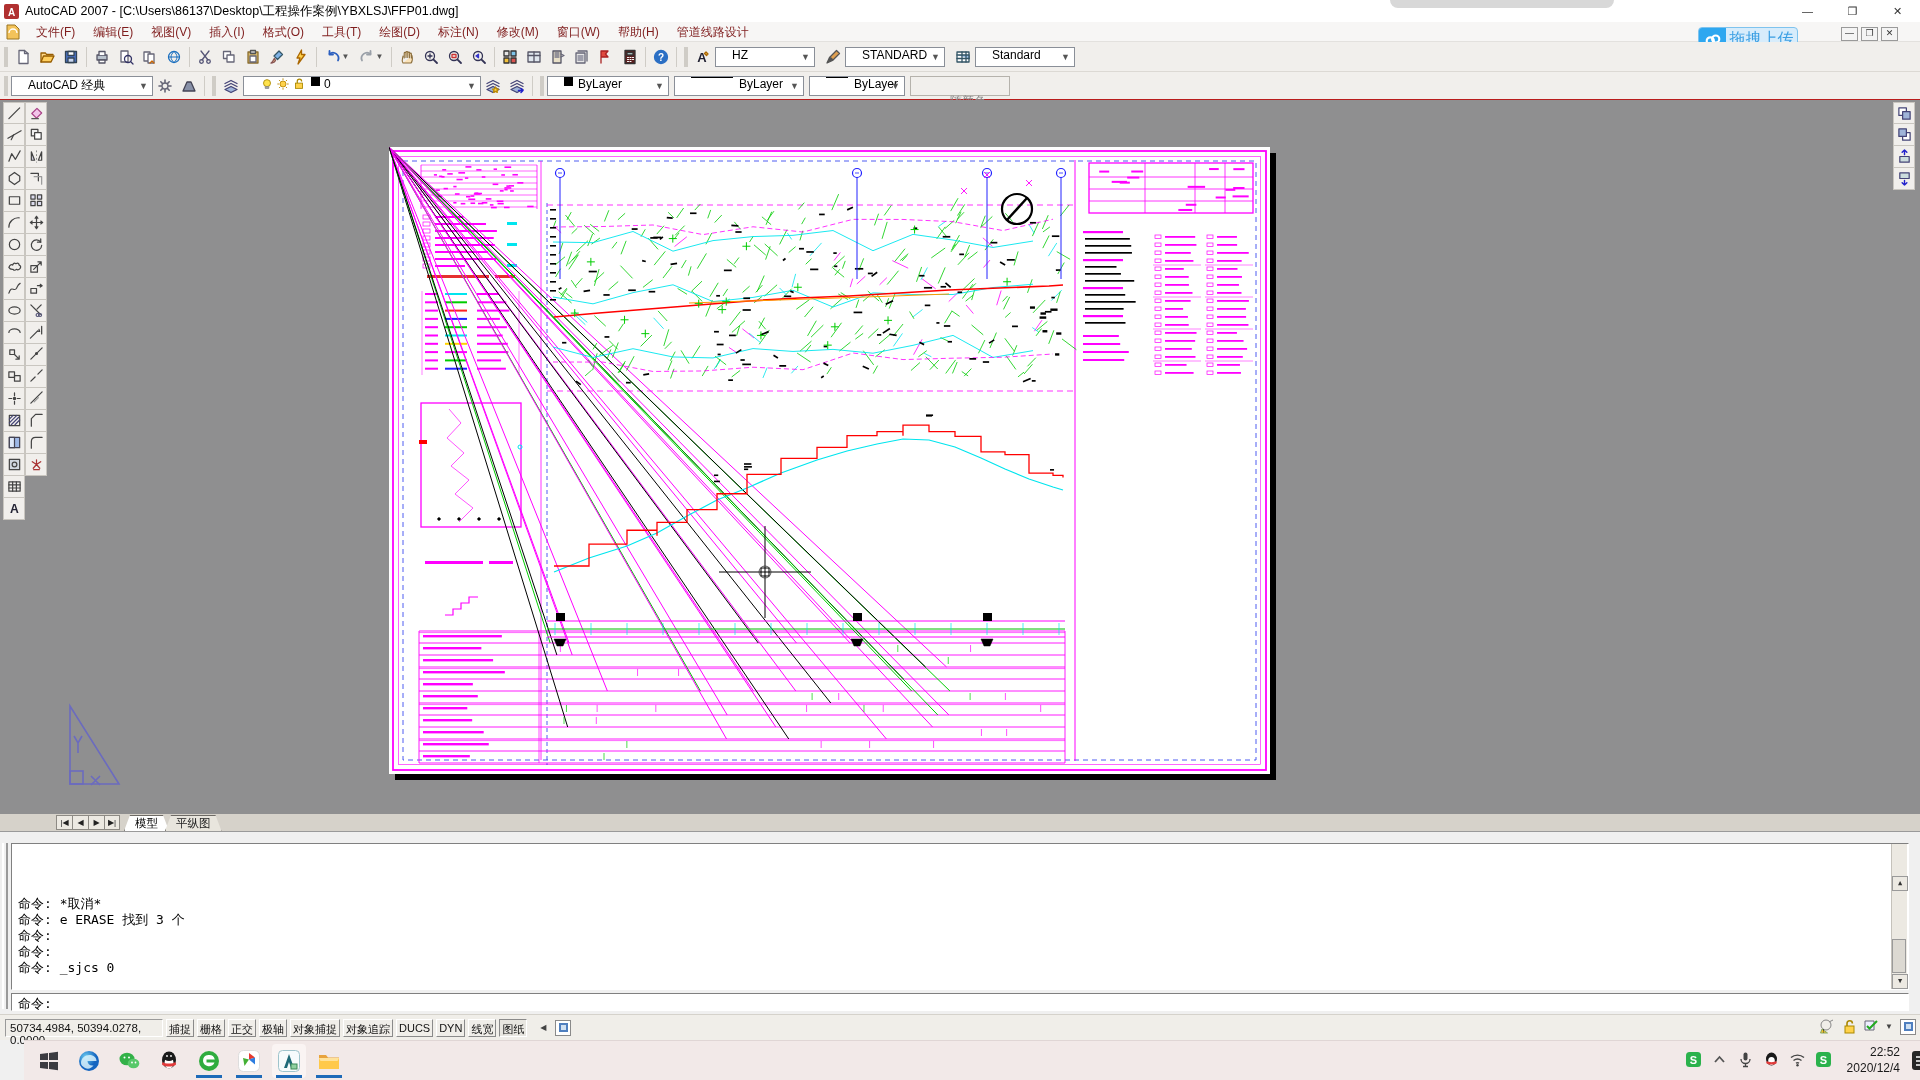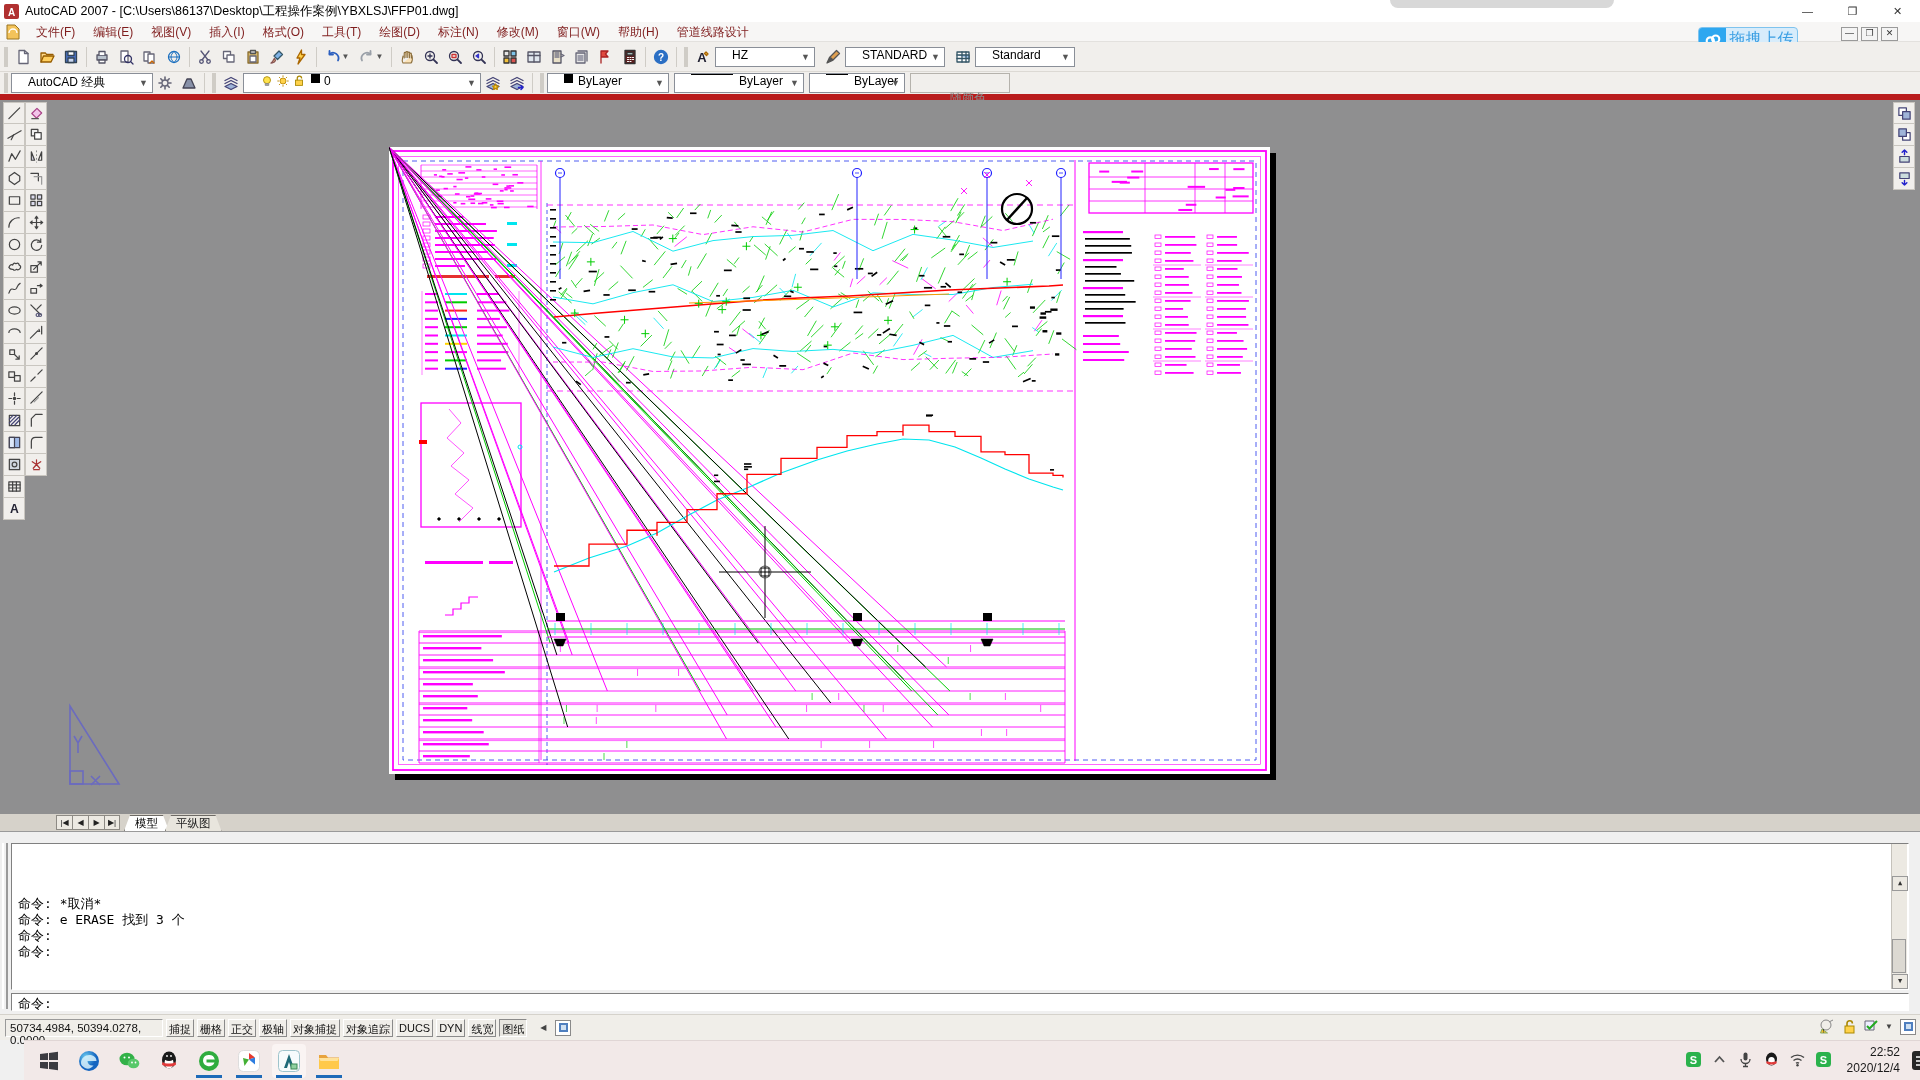--- a/index.html
+++ b/index.html
@@ -20,21 +20,21 @@
   .menubar .menuicon { width:16px; height:16px; margin:0 6px 0 5px; }
   .menuitem { font-size:12px; color:#7f1d1d; padding:2px 9px; white-space:nowrap; }
   .mdibtns { position:absolute; right:22px; top:27px; display:flex; gap:3px; }
   .mdibtn { width:17px; height:14px; border:1px solid #9a9a9a; background:#f4f4f4; font-size:9px; line-height:11px; text-align:center; color:#333; }
   .upload { position:absolute; left:1698px; top:27px; width:100px; height:25px; display:flex; border:1px solid #7ec3ee; border-radius:4px; overflow:hidden; background:#d7ecfb; }
   .upload .ulogo { width:27px; height:100%; background:#2ea7f0; display:flex; align-items:center; justify-content:center; }
   .upload .ultext { flex:1; display:flex; align-items:center; justify-content:center; font-size:16px; color:#3b9fe3; }
 
   
   .tba { position:absolute; left:0; top:42px; width:1920px; height:30px; background:#f1efec; border-bottom:1px solid #dcd9d4; display:flex; align-items:center; }
-  .tbb { position:absolute; left:0; top:72px; width:1920px; height:28px; background:#f1efec; border-bottom:6px solid #b91c1c; display:flex; align-items:center; }
+  .tbb { position:absolute; left:0; top:72px; width:1920px; height:28px; background:#f1efec; border-bottom:1px solid #b91c1c; display:flex; align-items:center; }
   .grip { width:4px; height:20px; margin:0 3px 0 4px; border-left:2px solid #cfccc6; border-right:2px solid #cfccc6; }
   .tbtn { width:24px; height:24px; display:flex; align-items:center; justify-content:center; border-radius:2px; }
   .tbtn svg { width:16px; height:16px; }
   .tbtn.dd { width:34px; }
   .dda { font-size:8px; color:#555; margin-left:1px; }
   .tsep { width:1px; height:20px; background:#cfccc6; margin:0 3px; }
   .combo { height:20px; background:#fff; border:1px solid #8a8f98; display:flex; align-items:flex-start; font-size:12px; color:#000; padding-left:16px; position:relative; }
   .combo .carr { position:absolute; right:2px; top:2px; width:13px; height:14px; color:#555; font-size:9px; text-align:center; line-height:14px; }
   .combo.dis { background:#f1efec; color:#8a8a8a; border-color:#b5b2ac; }
   .lineglyph { display:inline-block; height:1px; background:#000; margin-right:6px; }
@@ -1629,21 +1629,21 @@
 
   <div class="splitter"></div>
   <div class="cmdwin">
     <div class="cmdgrip"></div>
     <div class="cmdhist" id="cmdhist">
       <div class="cmdscroll">
         <div class="scrbtn">▲</div>
         <div class="scrthumb"></div>
         <div class="scrbtn dn">▼</div>
       </div>
-    <div>命令: *取消*</div><div>命令: e ERASE 找到 3 个</div><div>命令:</div><div>命令:</div></div>
+    <div>命令: *取消*</div><div>命令: e ERASE 找到 3 个</div><div>命令:</div><div>命令:</div><div>命令: _sjcs 0</div></div>
     <div class="cmdprompt">命令:</div>
   </div>
 
   <div class="statusbar">
     <div class="coords">50734.4984, 50394.0278, 0.0000</div>
     <span id="toggles" style="display:flex">
         <span class="stgl">捕捉</span>
         <span class="stgl">栅格</span>
         <span class="stgl">正交</span>
         <span class="stgl">极轴</span>

